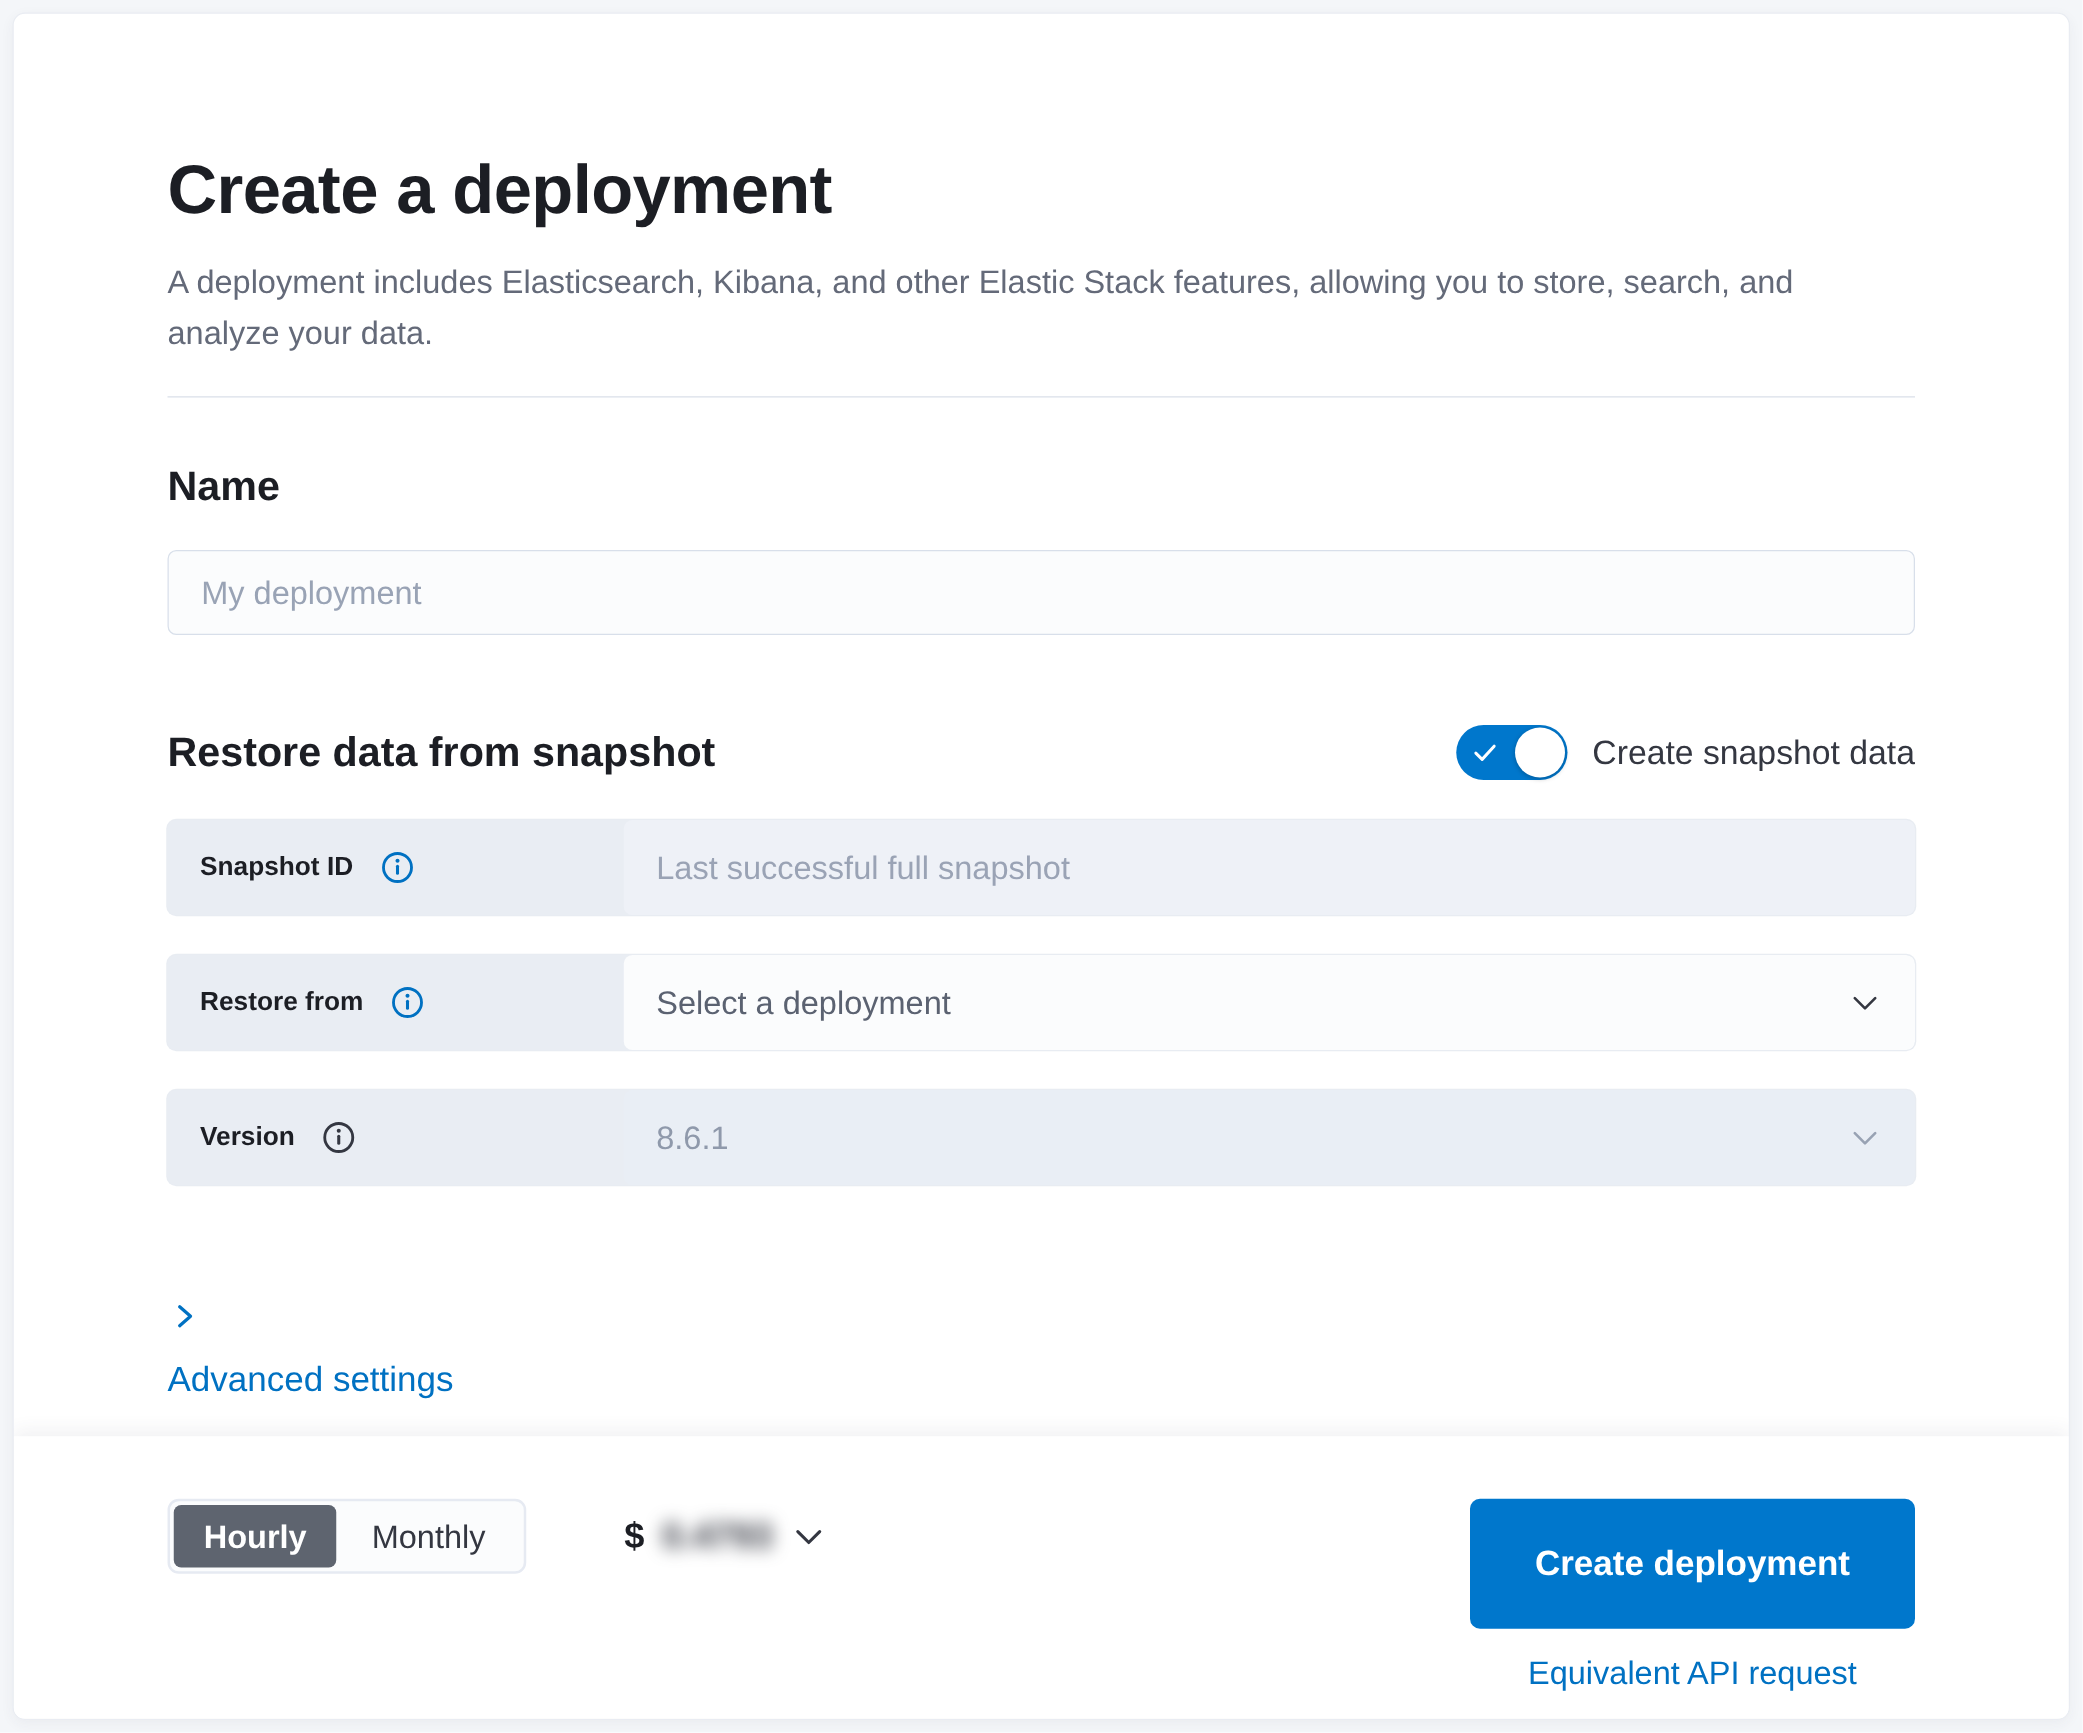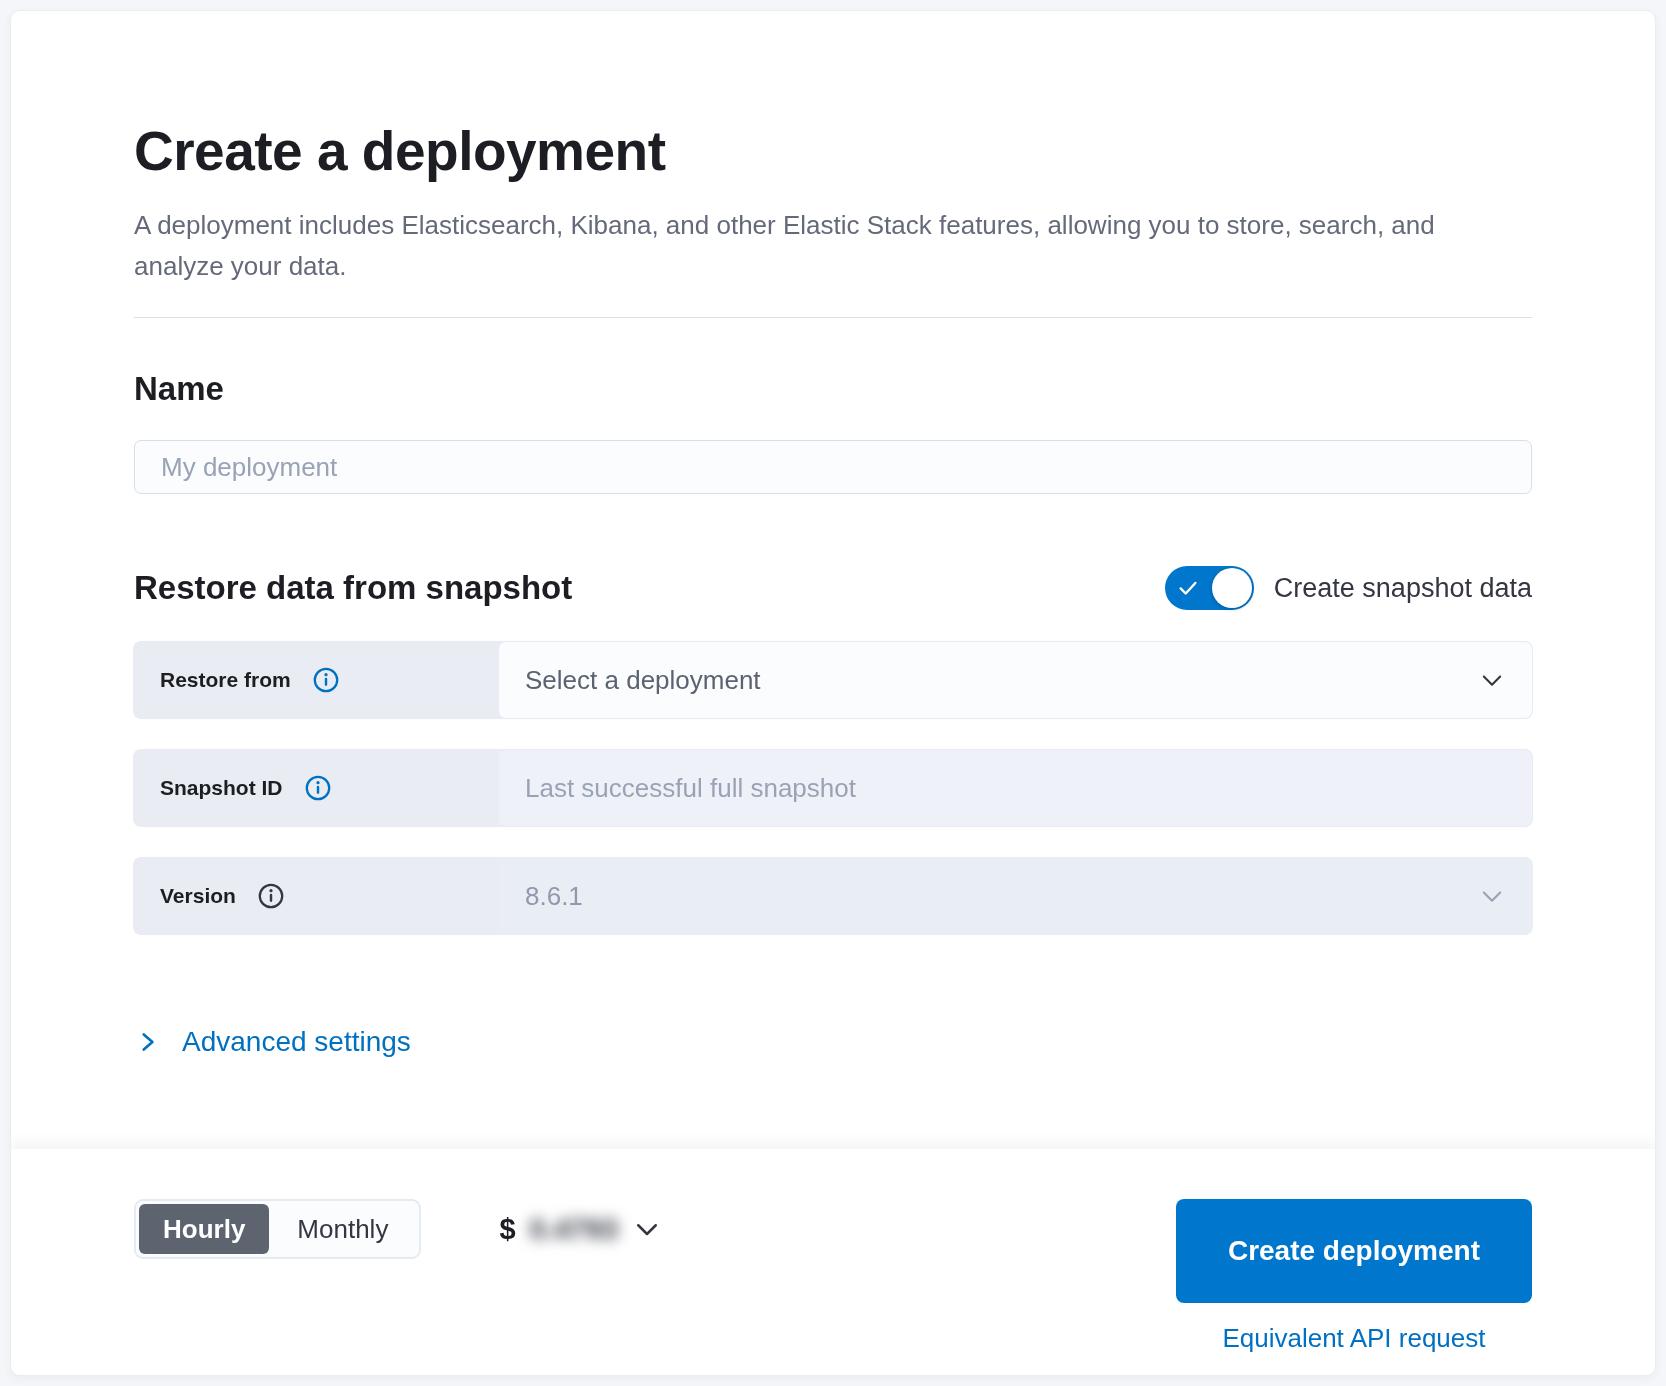--- a/index.html
+++ b/index.html
@@ -32,21 +32,21 @@
     font-size:26px; line-height:41px; color:#646A79;
   }
   .divider { margin-top:30px; border:none; border-top:1px solid #DADFE9; }
 
   .section-title {
     margin:52px 0 0 0;
     font-size:33px; font-weight:700; color:#1C1E24;
   }
 
   .text-input {
-    margin-top:32px; width:100%; height:54px;
+    margin-top:32px; width:100%; height:68px;
     border:1px solid #D8DFEA; border-radius:7px;
     background:#FBFCFD;
     padding:0 26px;
     font-family:"Liberation Sans", sans-serif;
     font-size:26px; color:#343741;
     outline:none;
   }
   .text-input::placeholder { color:#99A3B5; }
 
   .section-head {
@@ -88,23 +88,24 @@
     font-size:26px;
   }
   .field-white   { background:#FBFCFD; color:#5B6271; cursor:pointer; }
   .field-disabled{ background:#EEF1F7; color:#9AA3B5; }
   .field-version { background:#E9EEF5; color:#8F99AB;text-align:right; }
   .chev-dark { color:#343741; }
   .chev-gray { color:#98A2B3; }
 
   .advanced {
     margin-top:92px;
-    display:inline-flex; align-items:center; gap:22px;
+    display:inline-flex; align-items:flex-start; gap:22px;
     color:#0071C2; font-size:28px; font-weight:500;
     cursor:pointer;
+    flex-direction:column;
   }
 
   .bottom-bar {
     flex:0 0 226px;
     background:#FFFFFF;
     box-shadow:0 -4px 14px rgba(60,70,85,0.08);
     display:flex; justify-content:space-between; align-items:flex-start;
     padding:50px 123px 0 123px;
     position:relative; z-index:2;
   }
@@ -164,52 +165,52 @@
               </svg>
           </span>
           <span class="knob"></span>
         </div>
         <span class="toggle-label">Create snapshot data</span>
       </div>
     </div>
 
     <div class="form-row">
       <div class="row-label">
+        <span>Snapshot ID</span>
+        <span class="info-blue">
+          <svg class="icon-svg" width="26" height="26" viewBox="0 0 16 16" fill="none">
+              <circle cx="8" cy="8" r="6.9" stroke="currentColor" stroke-width="1.4"></circle>
+              <circle cx="8" cy="4.7" r="1" fill="currentColor"></circle>
+              <rect x="7.25" y="6.6" width="1.5" height="5" rx="0.75" fill="currentColor"></rect>
+            </svg>
+        </span>
+      </div>
+      <div class="row-field field-disabled">
+        <span>Last successful full snapshot</span>
+      </div>
+    </div>
+
+    <div class="form-row">
+      <div class="row-label">
         <span>Restore from</span>
         <span class="info-blue">
           <svg class="icon-svg" width="26" height="26" viewBox="0 0 16 16" fill="none">
               <circle cx="8" cy="8" r="6.9" stroke="currentColor" stroke-width="1.4"></circle>
               <circle cx="8" cy="4.7" r="1" fill="currentColor"></circle>
               <rect x="7.25" y="6.6" width="1.5" height="5" rx="0.75" fill="currentColor"></rect>
             </svg>
         </span>
       </div>
       <div class="row-field field-white">
         <span>Select a deployment</span>
         <span class="chev-dark">
           <svg class="icon-svg" width="28" height="28" viewBox="0 0 24 24" fill="none" stroke="currentColor" stroke-width="1.8" stroke-linecap="round" stroke-linejoin="round">
               <path d="M5 9l7 7 7-7"></path>
             </svg>
         </span>
-      </div>
-    </div>
-
-    <div class="form-row">
-      <div class="row-label">
-        <span>Snapshot ID</span>
-        <span class="info-blue">
-          <svg class="icon-svg" width="26" height="26" viewBox="0 0 16 16" fill="none">
-              <circle cx="8" cy="8" r="6.9" stroke="currentColor" stroke-width="1.4"></circle>
-              <circle cx="8" cy="4.7" r="1" fill="currentColor"></circle>
-              <rect x="7.25" y="6.6" width="1.5" height="5" rx="0.75" fill="currentColor"></rect>
-            </svg>
-        </span>
-      </div>
-      <div class="row-field field-disabled">
-        <span>Last successful full snapshot</span>
       </div>
     </div>
 
     <div class="form-row">
       <div class="row-label">
         <span>Version</span>
         <span class="info-dark">
           <svg class="icon-svg" width="26" height="26" viewBox="0 0 16 16" fill="none">
               <circle cx="8" cy="8" r="6.9" stroke="currentColor" stroke-width="1.4"></circle>
               <circle cx="8" cy="4.7" r="1" fill="currentColor"></circle>

